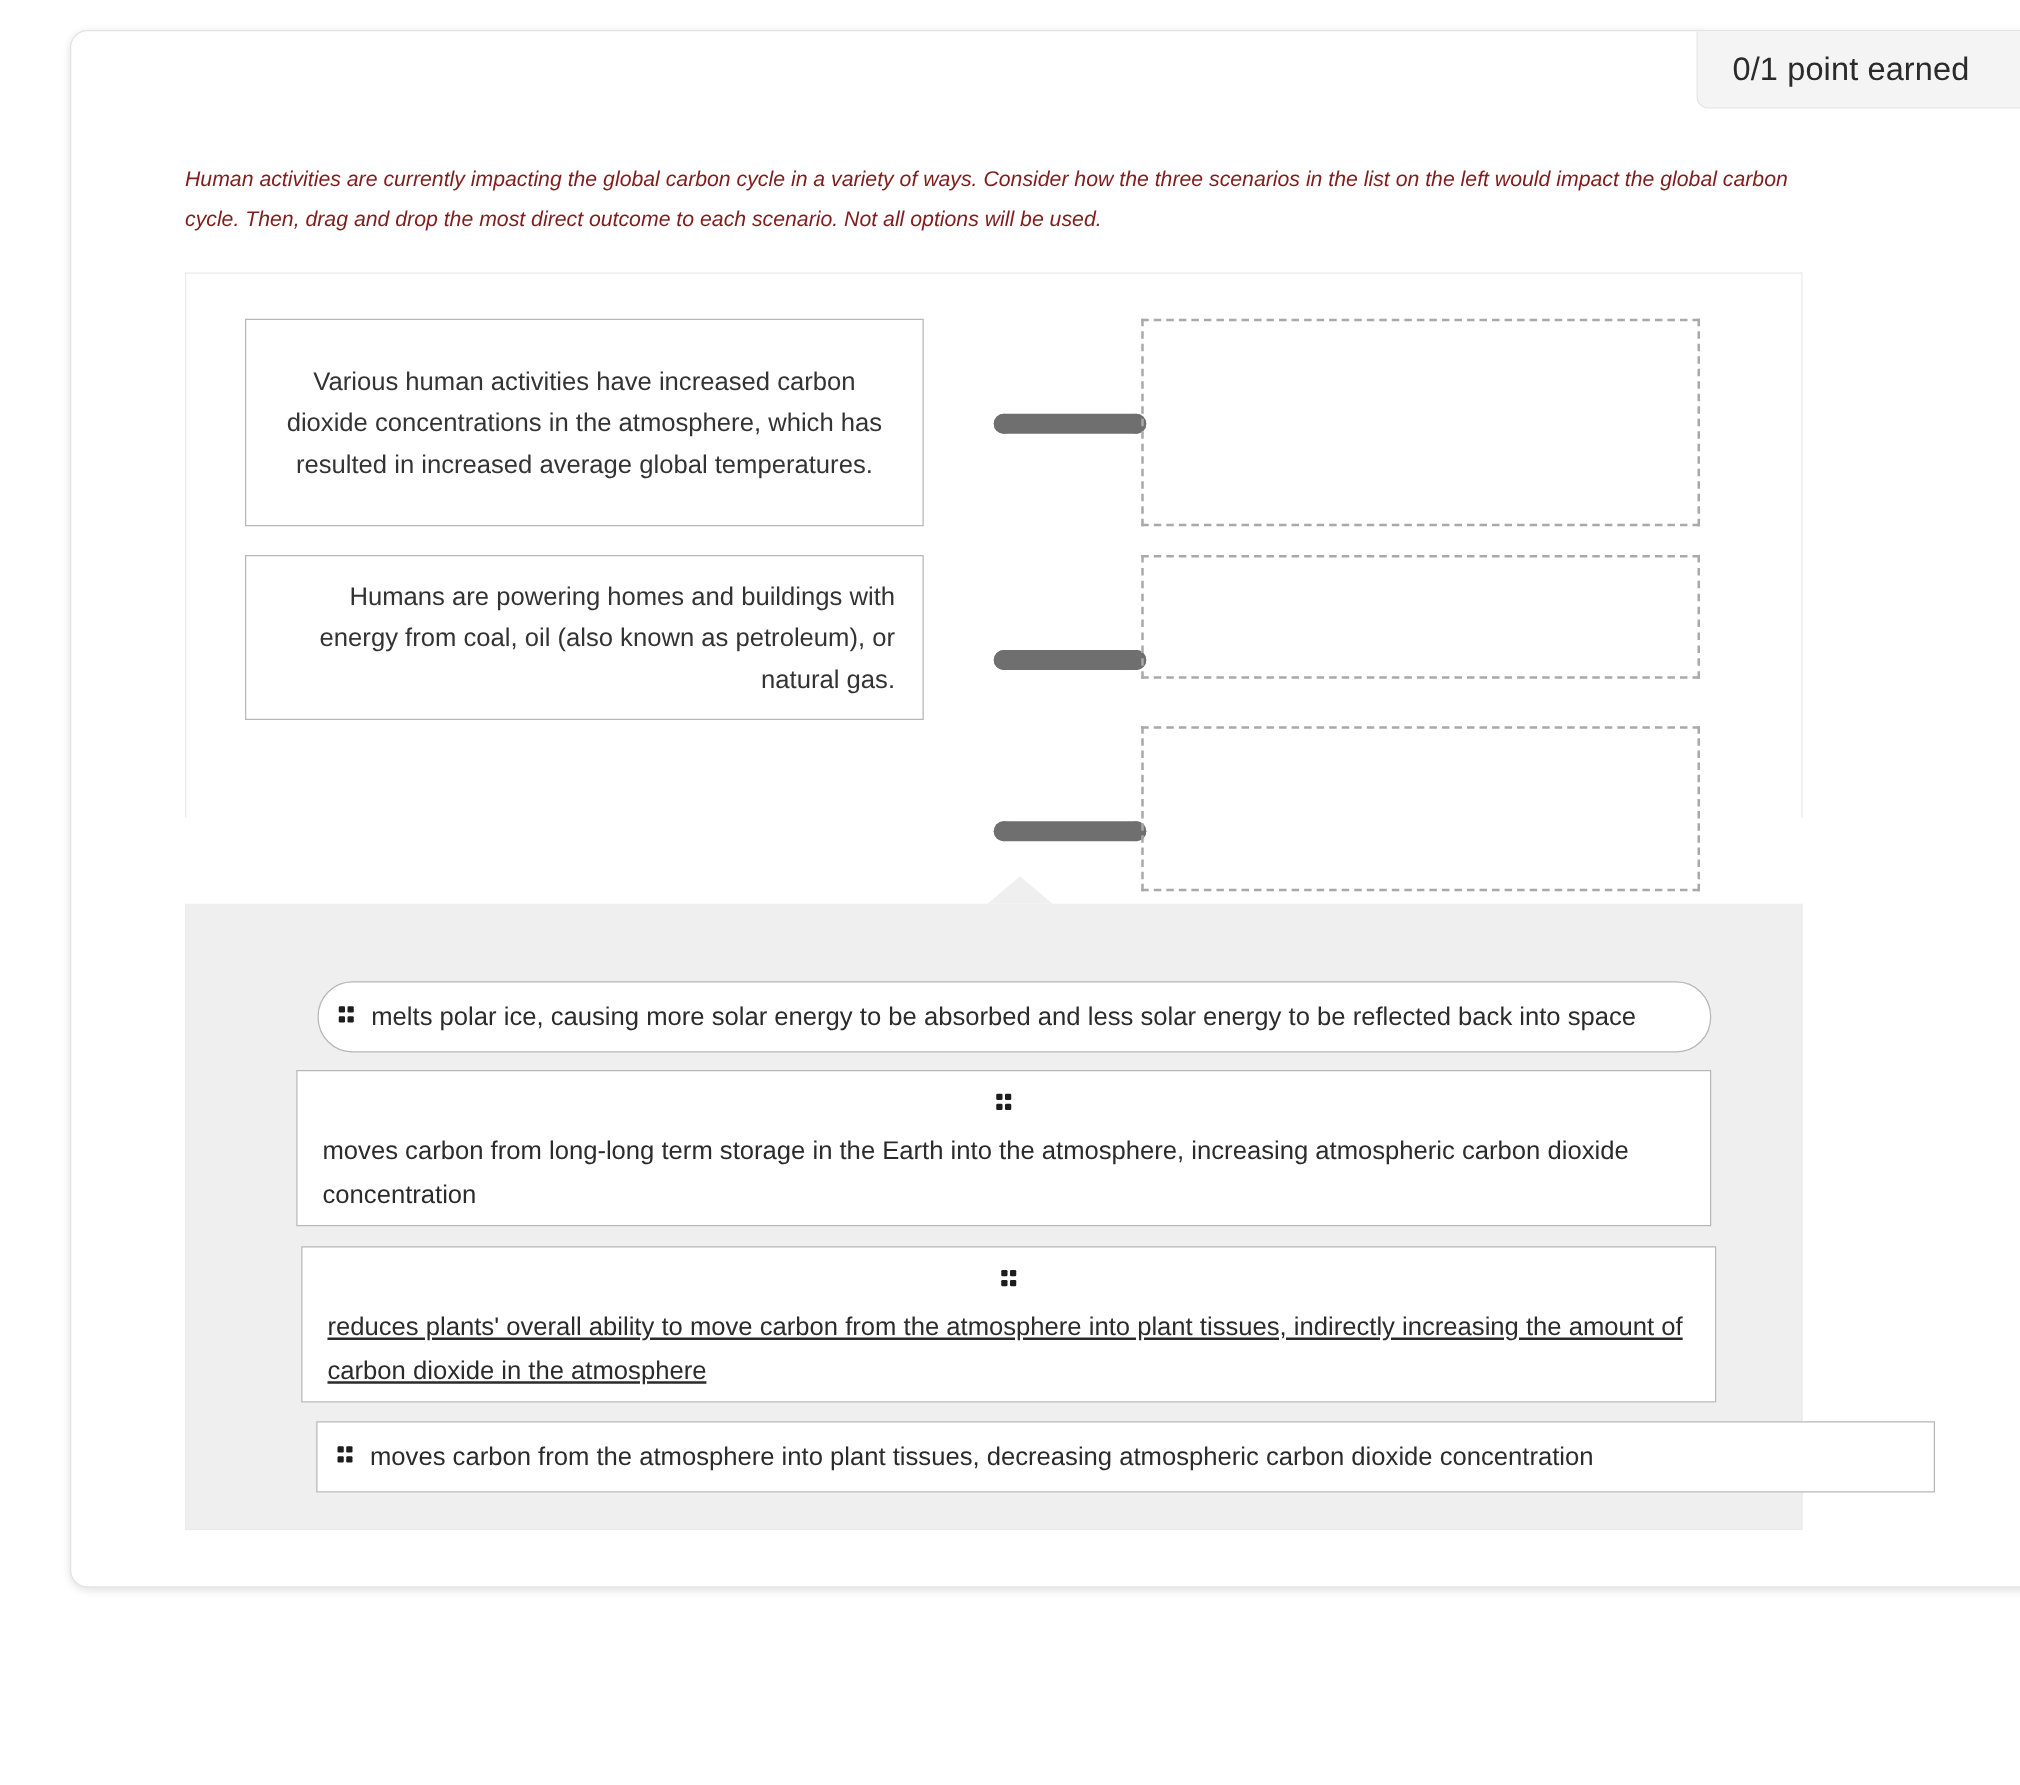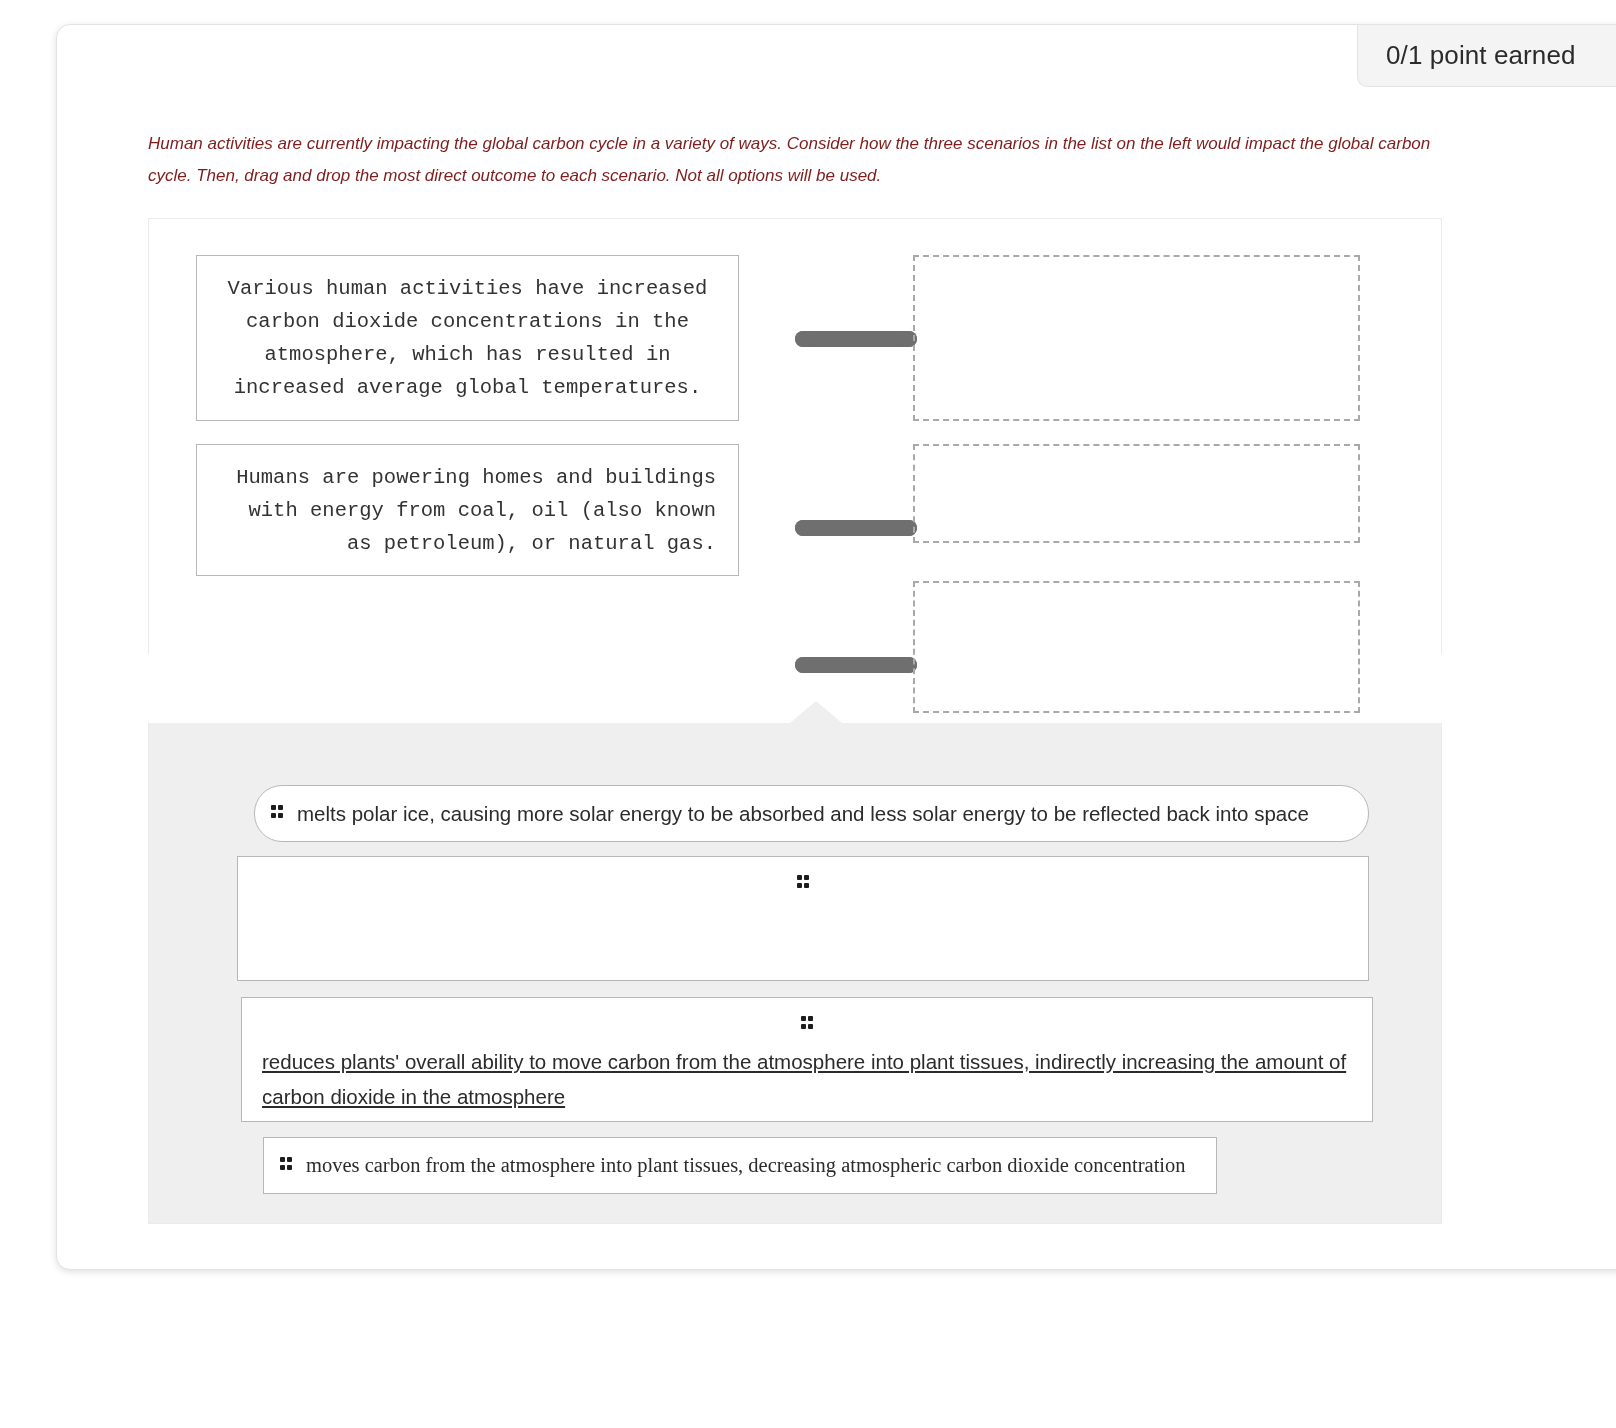--- a/index.html
+++ b/index.html
@@ -57,21 +57,20 @@
 
   
   .match-area {
     position: absolute;
     left: 91px; top: 193px;
     width: 1294px;
     height: 436px;
     background: #ffffff;
     border: 1px solid #eaeaea;
     border-bottom: none;
-    font-family: Liberation Mono, monospace;
   }
 
   .scenario-col {
     position: absolute;
     left: 47px; top: 36px;
     width: 543px;
   }
 
   .scenario-box {
     background: #ffffff;
@@ -163,21 +162,21 @@
   .option.inline .drag-handle { margin-right: 14px; flex: 0 0 auto; }
 
   
   .option.block { padding: 12px 20px 16px 20px; }
   .option.block .drag-handle { margin: 6px auto 11px auto; }
   .option.block .option-text { display: block; }
 
   .opt-1 { left: 105px; top: 62px;  width: 1115px; height: 57px; border-radius: 28px; }
   .opt-2 { left: 88px;  top: 133px; width: 1132px; height: 125px; }
   .opt-3 { left: 92px;  top: 274px; width: 1132px; height: 125px; text-decoration: underline; }
-  .opt-4 { left: 114px; top: 414px; width: 954px; height: 57px; font-family: Liberation Serif, serif; }
+  .opt-4 { left: 104px; top: 414px; width: 1295px; height: 57px; }
 
   
   .drag-handle {
     width: 12px; height: 17px;
     display: grid;
     grid-template-columns: 5px 5px;
     grid-template-rows: 5px 5px;
     gap: 3px 2px;
     cursor: grab;
   }
@@ -238,20 +237,21 @@
       <span class="option-text">melts polar ice, causing more solar energy to be absorbed and less solar energy to be reflected back into space</span>
     </div>
 
     <div class="option block opt-2">
       <span class="drag-handle">
           <i></i>
           <i></i>
           <i></i>
           <i></i>
         </span>
+      <span class="option-text">moves carbon from long-long term storage in the Earth into the atmosphere, increasing atmospheric carbon dioxide concentration</span>
     </div>
 
     <div class="option block opt-3">
       <span class="drag-handle">
           <i></i>
           <i></i>
           <i></i>
           <i></i>
         </span>
       <span class="option-text">reduces plants' overall ability to move carbon from the atmosphere into plant tissues, indirectly increasing the amount of carbon dioxide in the atmosphere</span>

